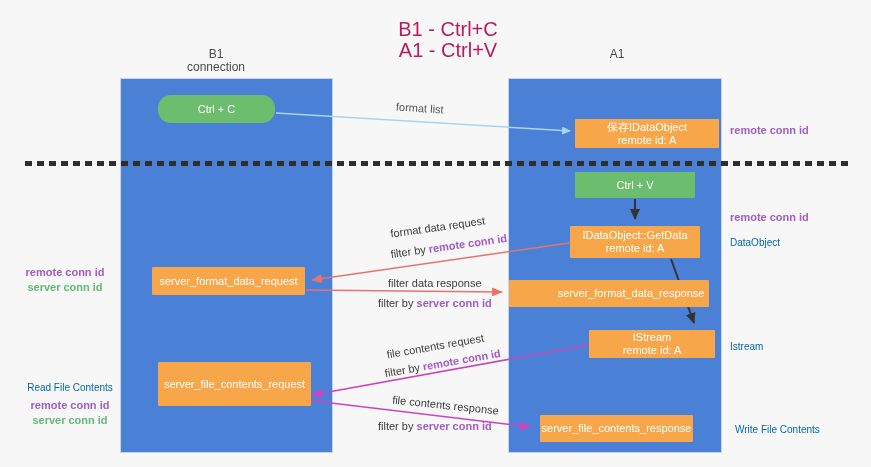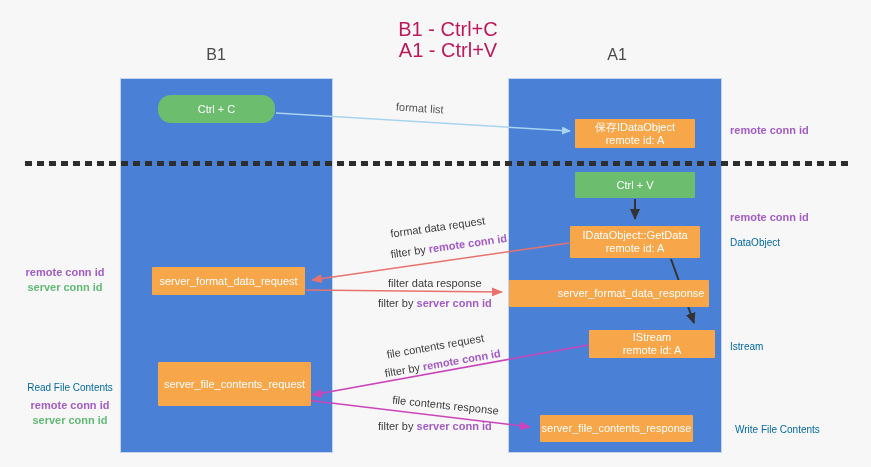--- a/index.html
+++ b/index.html
@@ -2,41 +2,41 @@
 <html><head>
 <meta charset="utf-8">
 <style>
   html,body{margin:0;padding:0;}
   body{background:#f7f7f8;font-family:"Liberation Sans","DejaVu Sans",sans-serif;}
   .canvas{position:relative;width:871px;height:467px;background:#f7f7f8;overflow:hidden;}
 
   .title{position:absolute;left:348px;top:19px;width:200px;text-align:center;
          font-size:20px;line-height:21px;color:#be185d;}
 
-  .col-header{position:absolute;width:150px;text-align:center;font-size:16px;
+  .col-header{position:absolute;width:150px;text-align:center;font-size:12px;
               line-height:13px;color:#4a4a4a;top:48px;}
   .col-header.left{left:141px;}
   .col-header.right{left:542px;}
 
   .lifeline{position:absolute;top:78px;height:375px;background:#4a80d5;
             border:1px solid #c5d5ef;box-sizing:border-box;}
   .lifeline.left{left:120px;width:213px;}
   .lifeline.right{left:508px;width:214px;}
 
   .dashline{position:absolute;left:25px;top:161px;width:823px;height:5px;z-index:5;
             background:repeating-linear-gradient(90deg,#2e2e2e 0 7px,transparent 7px 12px);}
 
   .box{position:absolute;display:flex;flex-direction:column;align-items:center;
        justify-content:center;color:#ffffff;font-size:11px;line-height:13px;
        text-align:center;z-index:4;border-radius:1px;}
   .box.green{background:#6cbe6e;}
   .box.orange{background:#f7a64a;}
 
   .b-ctrl-c{left:158px;top:95px;width:117px;height:28px;border-radius:13px;}
-  .b-save{left:575px;top:119px;width:120px;height:29px;}
+  .b-save{left:575px;top:119px;width:144px;height:29px;}
   .b-ctrl-v{left:575px;top:172px;width:120px;height:26px;}
   .b-getdata{left:570px;top:226px;width:130px;height:32px;}
   .b-istream{left:589px;top:330px;width:126px;height:28px;}
   .b-freq{left:152px;top:267px;width:153px;height:28px;}
   .b-fresp{left:509px;top:280px;width:156px;height:27px;padding-left:44px;}
   .b-creq{left:150px;top:362px;width:153px;height:44px;margin-left:8px;}
   .b-cresp{left:540px;top:415px;width:153px;height:27px;}
 
   svg.arrows{position:absolute;left:0;top:0;z-index:3;pointer-events:none;}
 
@@ -57,20 +57,21 @@
 
 <div class="canvas">
 
   <div class="title">
     <div>B1 - Ctrl+C</div>
     <div>A1 - Ctrl+V</div>
   </div>
 
   <div class="col-header left">
     <div>B1</div>
+    <div>connection</div>
   </div>
   <div class="col-header right">
     <div>A1</div>
   </div>
 
   <div class="lifeline left"></div>
   <div class="lifeline right"></div>
 
   <div class="dashline"></div>
 

